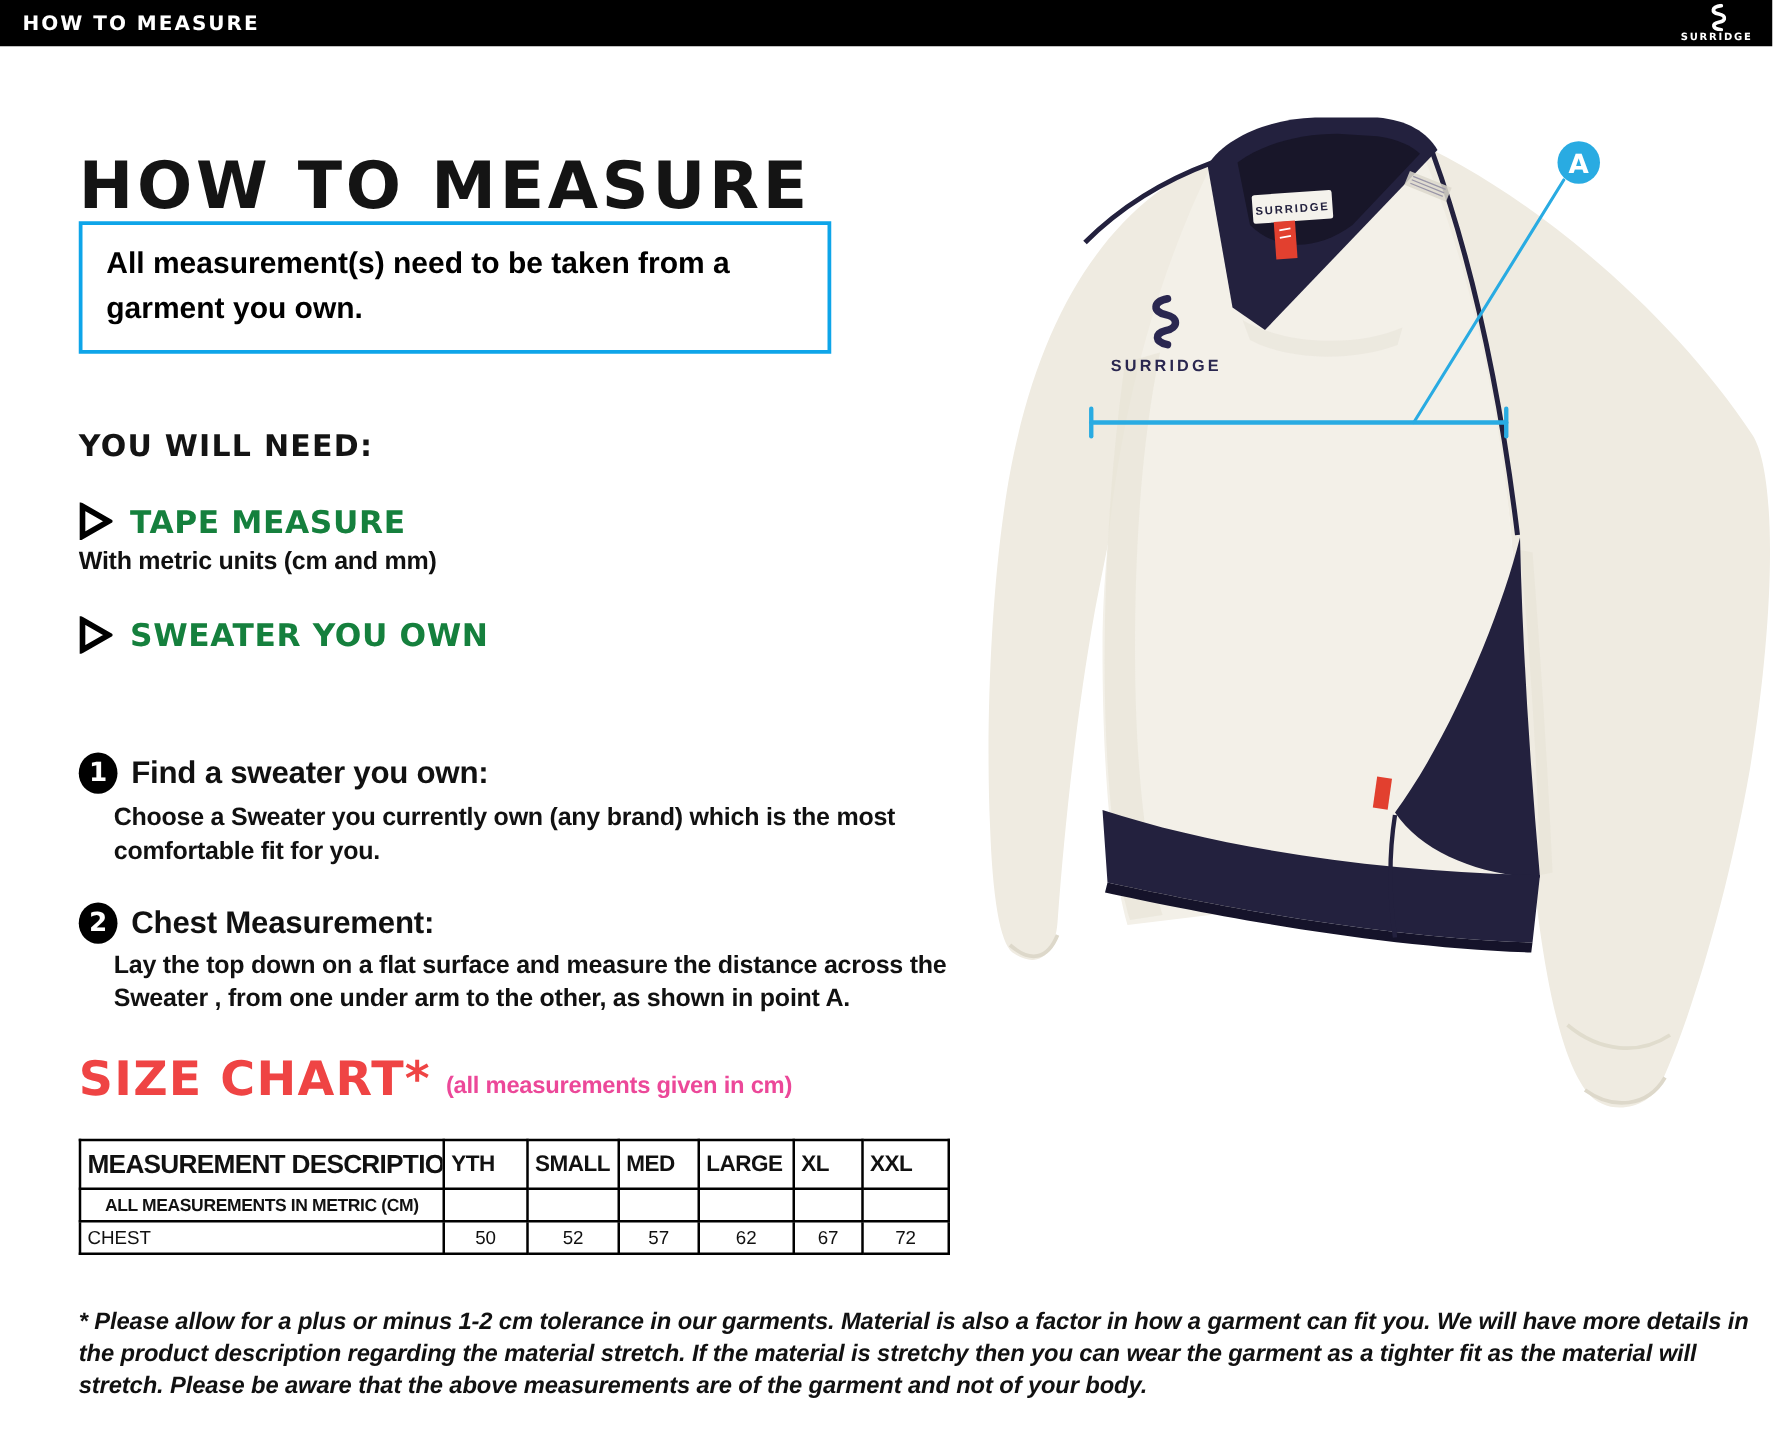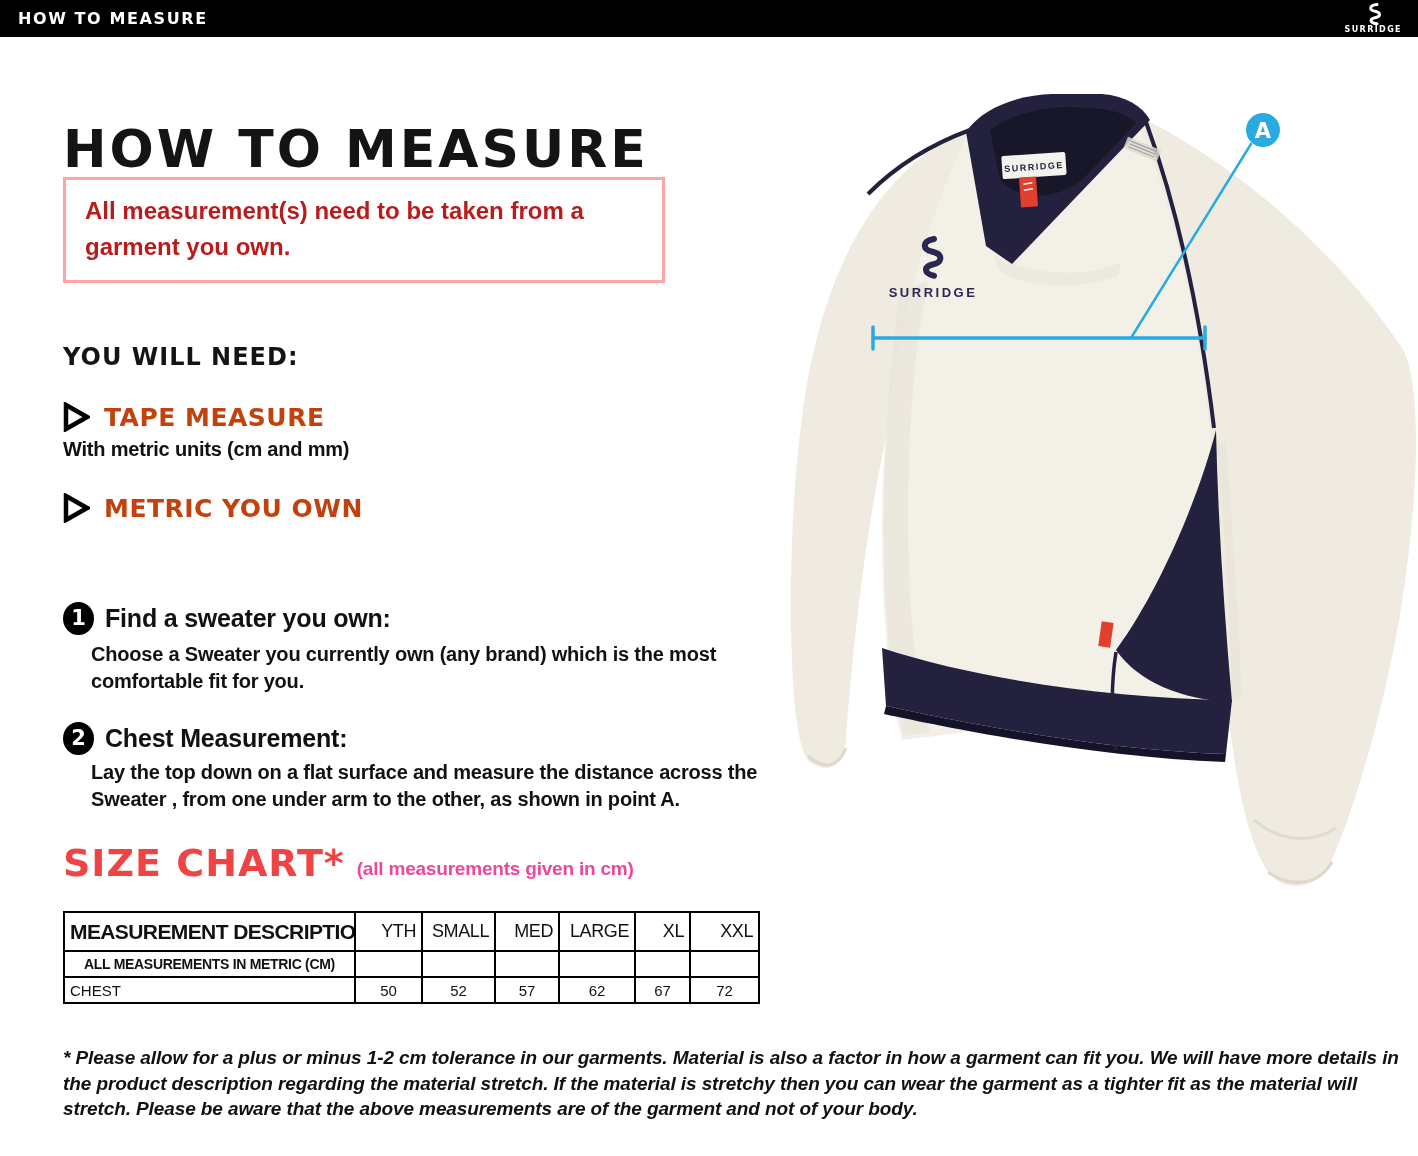--- a/index.html
+++ b/index.html
@@ -13,28 +13,28 @@
   .topbar-title{color:#fff;font-family:"DejaVu Sans",sans-serif;font-weight:bold;
                 font-size:16px;letter-spacing:1.6px;}
   .brand{display:flex;flex-direction:column;align-items:center;margin-right:6px;line-height:1;}
   .brand-word{color:#fff;font-family:"DejaVu Sans",sans-serif;font-weight:bold;font-size:8px;
               letter-spacing:1.4px;margin-top:1px;}
 
   
   .h1{position:absolute;left:63px;top:84px;font-family:"DejaVu Sans",sans-serif;
       font-weight:bold;font-size:52px;letter-spacing:3px;color:#141414;}
   .notice{position:absolute;left:63px;top:177px;width:602px;box-sizing:border-box;
-          border:3px solid #fca5a5;padding:13px 19px 15px 19px;
-          font-weight:bold;font-size:24px;line-height:1.5;color:#b91c1c;}
+          border:3px solid #0ea5e9;padding:13px 19px 15px 19px;
+          font-weight:bold;font-size:24px;line-height:1.5;color:#000000;}
   .h2{position:absolute;left:63px;font-family:"DejaVu Sans",sans-serif;font-weight:bold;
       color:#141414;}
   .ywn{top:323px;font-size:24px;letter-spacing:1px;}
   .need{position:absolute;left:63px;display:flex;align-items:center;gap:14px;}
   .need-title{font-family:"DejaVu Sans",sans-serif;font-weight:bold;font-size:25px;
-              letter-spacing:.5px;color:#c2410c;}
+              letter-spacing:.5px;color:#15803d;}
   .small-desc{position:absolute;left:63px;font-weight:bold;font-size:20px;color:#111;
               letter-spacing:-0.2px;}
   .step{position:absolute;left:63px;display:flex;align-items:center;gap:11px;}
   .badge{width:31px;height:33px;background:#000;border-radius:50%;color:#fff;
          font-family:"DejaVu Sans",sans-serif;font-weight:bold;font-size:21px;
          line-height:33px;text-align:center;flex:0 0 auto;}
   .step-title{font-weight:bold;font-size:25px;color:#111;letter-spacing:-0.2px;}
   .step-desc{position:absolute;left:63px;font-weight:bold;font-size:20px;line-height:1.33;
              color:#111;letter-spacing:-0.2px;margin-left:28px;}
   .sc-row{position:absolute;left:63px;top:841px;display:flex;align-items:flex-end;gap:12px;}
@@ -43,21 +43,21 @@
   .sc-sub{font-weight:bold;font-size:19px;color:#ec4899;padding-bottom:5px;letter-spacing:-0.2px;}
 
   
   table.size{position:absolute;left:63px;top:911px;border-collapse:collapse;
              table-layout:fixed;width:695px;}
   table.size td,table.size th{border:2px solid #000;padding:0 5px;box-sizing:border-box;
              overflow:hidden;white-space:nowrap;}
   tr.hdr{height:39px;}
   tr.r{height:26px;}
   th.c1h{font-size:21px;font-weight:bold;text-align:left;letter-spacing:-0.6px;}
-  th.ch{font-size:18px;font-weight:normal;text-align:right;letter-spacing:-0.4px;margin-left:24px;}
+  th.ch{font-size:18px;font-weight:bold;text-align:left;letter-spacing:-0.4px;margin-left:24px;}
   td.lbl{font-size:14px;font-weight:bold;text-align:center;letter-spacing:-0.3px;}
   td.lbl2{font-size:15px;font-weight:normal;text-align:left;}
   td.val{font-size:15px;font-weight:normal;text-align:center;}
 
   .footnote{position:absolute;left:63px;top:1026px;width:1342px;font-weight:bold;
             font-style:italic;font-size:19px;line-height:1.35;color:#111;letter-spacing:-0.1px;}
 
   
   .product{position:absolute;left:780px;top:50px;width:638px;height:910px;}
 </style>
@@ -87,21 +87,21 @@
       <polygon points="3,3 3,27 24,15" fill="#fff" stroke="#000" stroke-width="4.5" stroke-linejoin="miter"></polygon>
     </svg>
     <span class="need-title">TAPE MEASURE</span>
   </div>
   <div class="small-desc" style="top:438px">With metric units (cm and mm)</div>
 
   <div class="need" style="top:493px">
     <svg width="27" height="30" viewBox="0 0 27 30">
       <polygon points="3,3 3,27 24,15" fill="#fff" stroke="#000" stroke-width="4.5" stroke-linejoin="miter"></polygon>
     </svg>
-    <span class="need-title">METRIC YOU OWN</span>
+    <span class="need-title">SWEATER YOU OWN</span>
   </div>
 
   <div class="step" style="top:602px">
     <span class="badge">1</span>
     <span class="step-title">Find a sweater you own:</span>
   </div>
   <div class="step-desc" style="top:641px;width:700px">Choose a Sweater you currently own (any brand) which is the most comfortable fit for you.</div>
 
   <div class="step" style="top:722px">
     <span class="badge">2</span>

